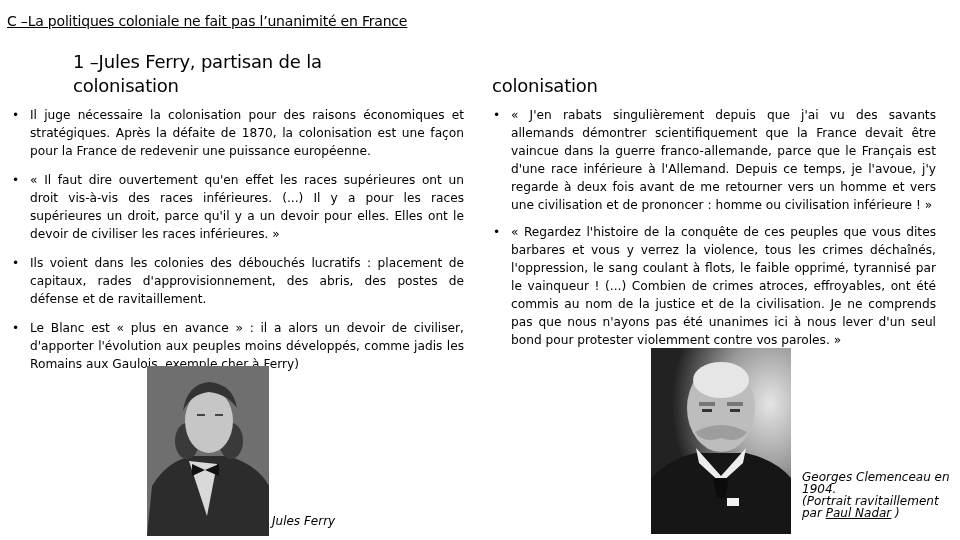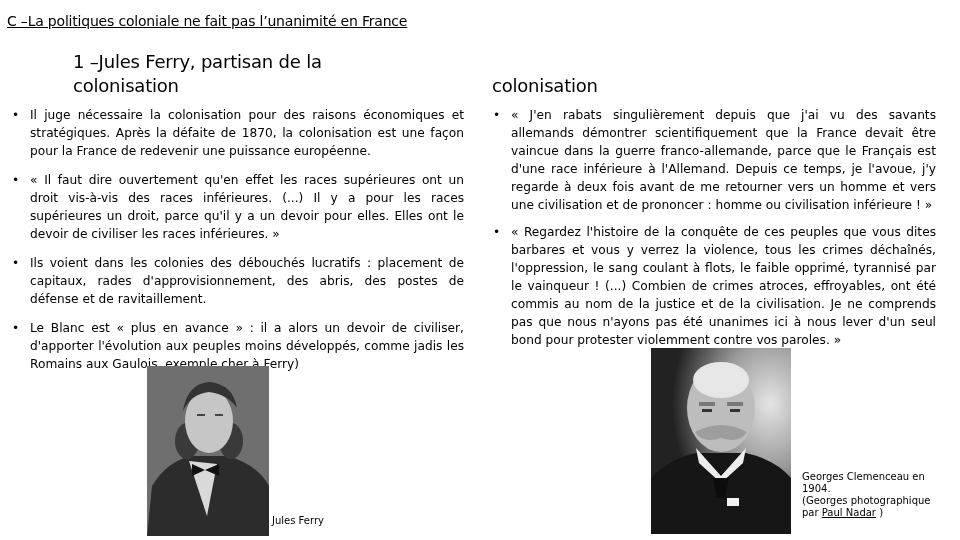--- a/index.html
+++ b/index.html
@@ -35,21 +35,21 @@
   }
   #photo-ferry {
     left: 147px; top: 366px; width: 122px; height: 170px;
     background: linear-gradient(180deg, #6e6e6e 0%, #7a7a7a 40%, #555 100%);
   }
   #photo-clemenceau {
     left: 651px; top: 348px; width: 140px; height: 186px;
     background: radial-gradient(ellipse at 80% 25%, #e8e8e8 0%, #b8b8b8 30%, #3a3a3a 65%, #1a1a1a 100%);
   }
   .caption {
-    position: absolute; font-size: 10px; line-height: 12px;
+    position: absolute; font-style: italic; font-size: 12px; line-height: 12px;
   }
   #caption-ferry { left: 272px; top: 515px; }
   #caption-clemenceau { left: 802px; top: 471px; width: 150px; }
   #caption-clemenceau .link { text-decoration: underline; }
 </style>
 </head>
 <body>
 
 <div class="slide-title">C –La politiques coloniale ne fait pas l’unanimité en France</div>
 
@@ -124,15 +124,15 @@
     <rect x="76" y="54" width="16" height="4" fill="#777"></rect>
 
     <rect x="51" y="61" width="10" height="3" fill="#333"></rect>
     <rect x="79" y="61" width="10" height="3" fill="#333"></rect>
 
     <path d="M44 84 Q70 70 96 84 Q88 96 70 90 Q52 96 44 84 Z" fill="#9d9d9d"></path>
   </svg>
 </div>
 <div id="caption-clemenceau" class="caption">
   <span>Georges Clemenceau en 1904.</span><br>
-  <span>(Georges photographique</span><br>
+  <span>(Portrait ravitaillement</span><br>
   <span>par </span><span class="link">Paul Nadar</span><span> )</span>
 </div>
 
 </body></html>

